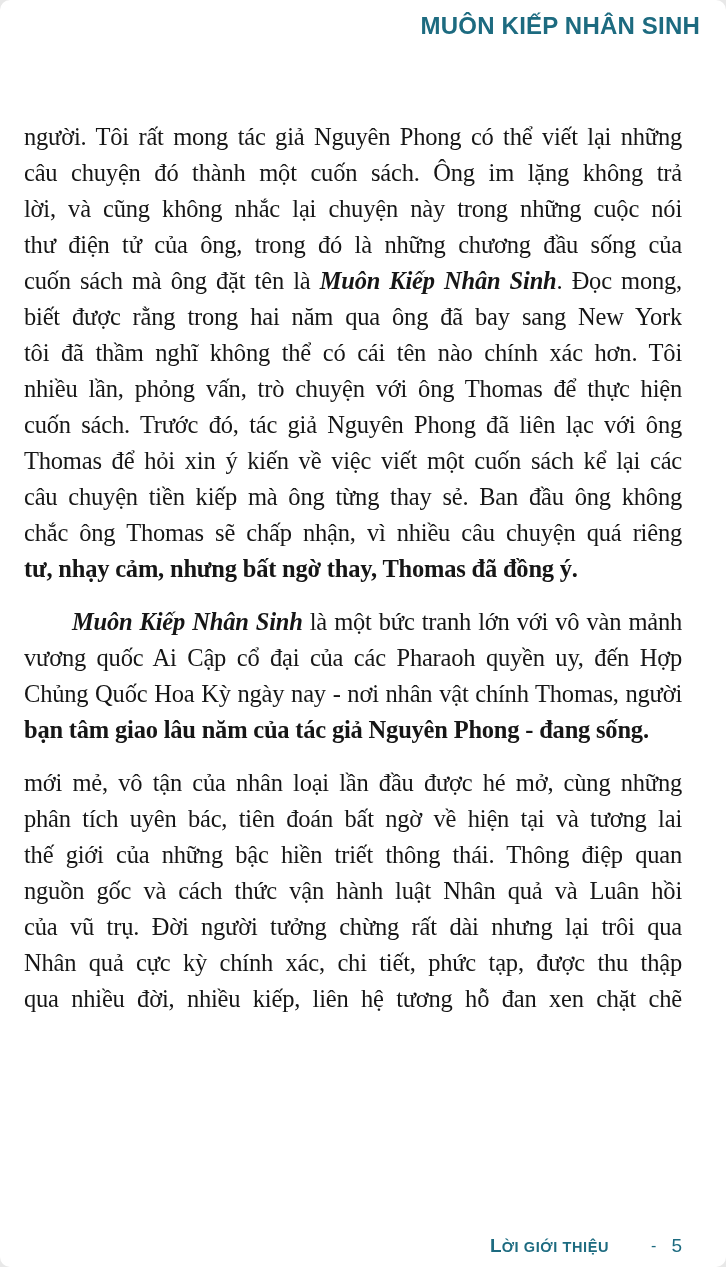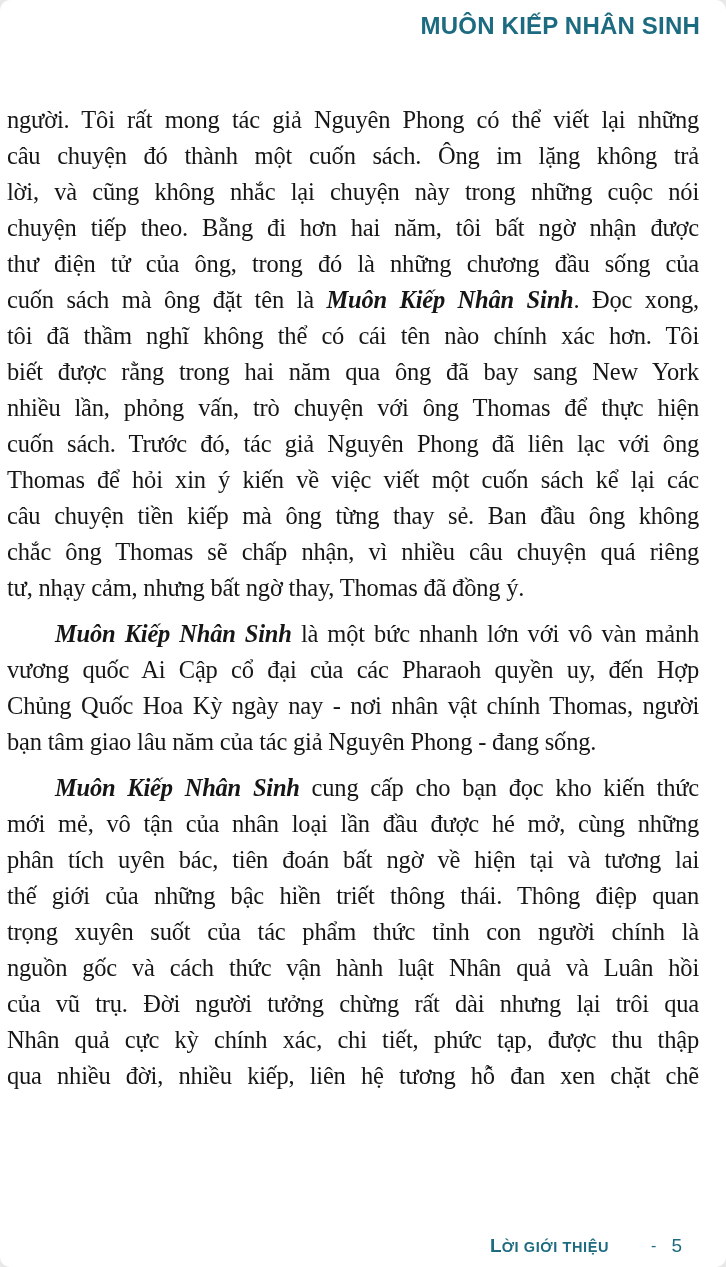--- a/index.html
+++ b/index.html
@@ -22,28 +22,28 @@
     font-family:"Liberation Sans","DejaVu Sans",sans-serif;
     font-weight:600;font-size:24px;letter-spacing:0.2px;
     color:var(--teal);
     white-space:nowrap;
   }
   .page-body{
     position:absolute;top:102px;left:7px;width:692px;
     color:var(--ink);
     font-size:24.5px;letter-spacing:-0.2px;
   }
-  .para{margin:0;}
+  .para{margin:17px;}
   .para + .para{margin-top:10px;}
   .line{
     height:36px;line-height:36px;
     text-align:justify;text-align-last:justify;
     overflow:hidden;
   }
-  .line.no-just{text-align:left;text-align-last:left;}
+  .line.no-just{text-align:left;text-align-last:left;font-weight:bold;}
   .line.indent{text-indent:48px;}
   .em-title{font-weight:bold;font-style:italic;}
   .page-footer{
     position:absolute;top:1235px;right:44px;
     font-family:"Liberation Sans","DejaVu Sans",sans-serif;
     color:var(--teal);
     display:flex;align-items:center;
     white-space:nowrap;
   }
   .sc-first{font-size:19px;font-weight:600;}
@@ -56,44 +56,41 @@
 
 <div class="page">
 
   <div class="running-header">MUÔN KIẾP NHÂN SINH</div>
 
   <div class="page-body">
       <div class="para">
         <div class="line"><span>người. Tôi rất mong tác giả Nguyên Phong có thể viết lại những</span></div>
         <div class="line"><span>câu chuyện đó thành một cuốn sách. Ông im lặng không trả</span></div>
         <div class="line"><span>lời, và cũng không nhắc lại chuyện này trong những cuộc nói</span></div>
-        <div class="line"><span>chuyện tiếp theo. Bẵng đi hơn hai năm, tôi bất ngờ nhận được</span></div>
         <div class="line"><span>thư điện tử của ông, trong đó là những chương đầu sống của</span></div>
-        <div class="line"><span>cuốn sách mà ông đặt tên là </span><span class="em-title">Muôn Kiếp Nhân Sinh</span><span>. Đọc xong,</span></div>
+        <div class="line"><span>cuốn sách mà ông đặt tên là </span><span class="em-title">Muôn Kiếp Nhân Sinh</span><span>. Đọc mong,</span></div>
+        <div class="line"><span>biết được rằng trong hai năm qua ông đã bay sang New York</span></div>
         <div class="line"><span>tôi đã thầm nghĩ không thể có cái tên nào chính xác hơn. Tôi</span></div>
-        <div class="line"><span>biết được rằng trong hai năm qua ông đã bay sang New York</span></div>
         <div class="line"><span>nhiều lần, phỏng vấn, trò chuyện với ông Thomas để thực hiện</span></div>
         <div class="line"><span>cuốn sách. Trước đó, tác giả Nguyên Phong đã liên lạc với ông</span></div>
         <div class="line"><span>Thomas để hỏi xin ý kiến về việc viết một cuốn sách kể lại các</span></div>
         <div class="line"><span>câu chuyện tiền kiếp mà ông từng thay sẻ. Ban đầu ông không</span></div>
         <div class="line"><span>chắc ông Thomas sẽ chấp nhận, vì nhiều câu chuyện quá riêng</span></div>
         <div class="line no-just"><span>tư, nhạy cảm, nhưng bất ngờ thay, Thomas đã đồng ý.</span></div>
       </div>
       <div class="para">
-        <div class="line indent"><span class="em-title">Muôn Kiếp Nhân Sinh</span><span> là một bức nhanh lớn với vô vàn mảnh</span></div>
+        <div class="line indent"><span class="em-title">Muôn Kiếp Nhân Sinh</span><span> là một bức tranh lớn với vô vàn mảnh</span></div>
         <div class="line"><span>vương quốc Ai Cập cổ đại của các Pharaoh quyền uy, đến Hợp</span></div>
         <div class="line"><span>Chủng Quốc Hoa Kỳ ngày nay - nơi nhân vật chính Thomas, người</span></div>
         <div class="line no-just"><span>bạn tâm giao lâu năm của tác giả Nguyên Phong - đang sống.</span></div>
       </div>
       <div class="para">
-        <div class="line indent"><span class="em-title">Muôn Kiếp Nhân Sinh</span><span> cung cấp cho bạn đọc kho kiến thức</span></div>
         <div class="line"><span>mới mẻ, vô tận của nhân loại lần đầu được hé mở, cùng những</span></div>
         <div class="line"><span>phân tích uyên bác, tiên đoán bất ngờ về hiện tại và tương lai</span></div>
         <div class="line"><span>thế giới của những bậc hiền triết thông thái. Thông điệp quan</span></div>
-        <div class="line"><span>trọng xuyên suốt của tác phẩm thức tỉnh con người chính là</span></div>
         <div class="line"><span>nguồn gốc và cách thức vận hành luật Nhân quả và Luân hồi</span></div>
         <div class="line"><span>của vũ trụ. Đời người tưởng chừng rất dài nhưng lại trôi qua</span></div>
         <div class="line"><span>Nhân quả cực kỳ chính xác, chi tiết, phức tạp, được thu thập</span></div>
         <div class="line"><span>qua nhiều đời, nhiều kiếp, liên hệ tương hỗ đan xen chặt chẽ</span></div>
       </div>
     </div>
 
   <div class="page-footer">
     <span>
       <span class="sc-first">L</span><span class="sc-rest">ỜI GIỚI THIỆU</span>

